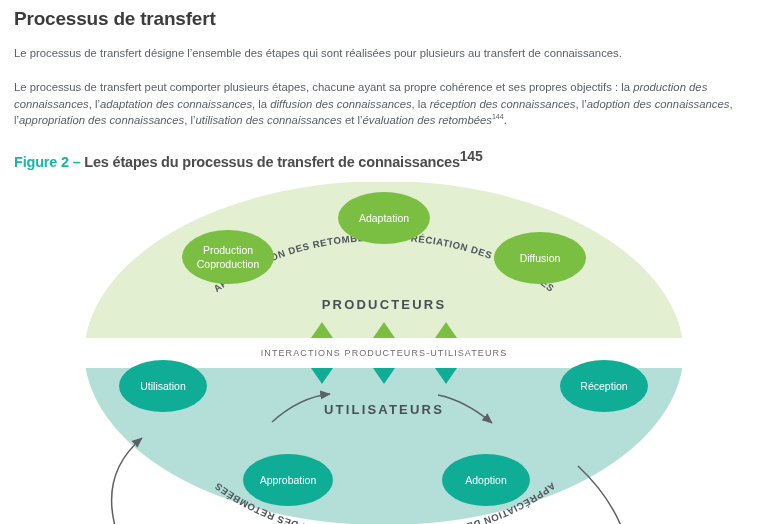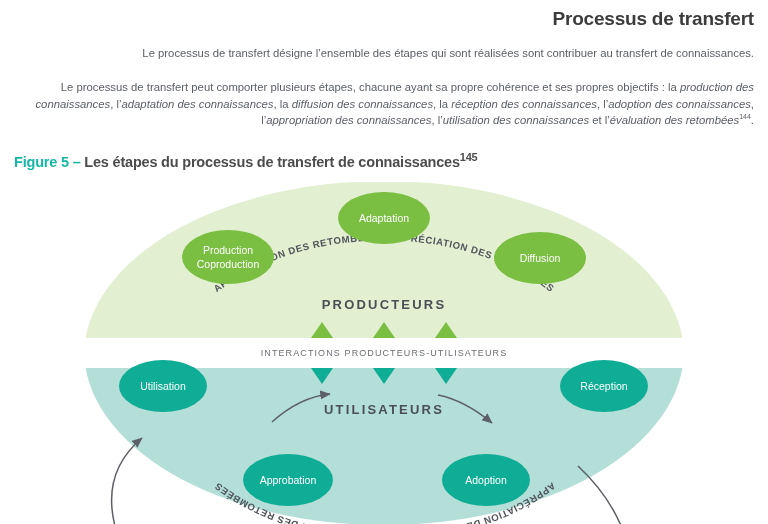--- a/index.html
+++ b/index.html
@@ -11,21 +11,20 @@
     height: 524px;
     background: #ffffff;
     font-family: "Liberation Sans", sans-serif;
     color: #4a4a4a;
     overflow: hidden;
   }
   .page {
     position: relative;
     width: 768px;
     height: 524px;
-    text-align: right;
   }
 
   
   .text-block {
     position: absolute;
     left: 14px;
     top: 8px;
     width: 740px;
   }
   .section-title {
@@ -59,21 +58,21 @@
     position: absolute;
     left: 14px;
     top: 154px;
     font-size: 14.5px;
     font-weight: bold;
     letter-spacing: -0.2px;
     white-space: nowrap;
   }
   .fig-caption .fig-num { color: #17b7a6; }
   .fig-caption .fig-txt { color: #4c4c4c; margin-top: 20px; }
-  .fig-caption sup { font-size: 11px; }
+  .fig-caption sup { font-size: 14px; }
 
   
   .diagram {
     position: absolute;
     left: 0px;
     top: 182px;
     width: 768px;
     height: 342px;
   }
   .diagram svg {
@@ -109,26 +108,26 @@
   }
 </style>
 </head>
 <body>
 
 <div class="page">
 
   <div class="text-block">
     <h2 class="section-title">Processus de transfert</h2>
 
-    <p class="para">Le processus de transfert désigne l’ensemble des étapes qui sont réalisées sont contribuer au transfert de connaissances.</p>
+    <p class="para">Le processus de transfert désigne l’ensemble des étapes qui sont réalisées pour plusieurs au transfert de connaissances.</p>
 
     <p class="para second"><span>Le processus de transfert peut comporter plusieurs étapes, chacune ayant sa propre cohérence et ses propres objectifs : la </span><em>production des connaissances</em><span>, l’</span><em>adaptation des connaissances</em><span>, la </span><em>diffusion des connaissances</em><span>, la </span><em>réception des connaissances</em><span>, l’</span><em>adoption des connaissances</em><span>, l’</span><em>appropriation des connaissances</em><span>, l’</span><em>utilisation des connaissances</em><span> et l’</span><em>évaluation des retombées</em><sup>144</sup><span>.</span></p>
   </div>
 
-  <div class="fig-caption"><span class="fig-num">Figure 5 – </span><span class="fig-txt">Les étapes du processus de transfert de connaissances</span><sup class="fig-txt">145</sup></div>
+  <div class="fig-caption"><span class="fig-num">Figure 2 – </span><span class="fig-txt">Les étapes du processus de transfert de connaissances</span><sup class="fig-txt">145</sup></div>
 
   <div class="diagram">
     <svg width="768" height="342" viewBox="0 0 768 342" xmlns="http://www.w3.org/2000/svg">
       <defs>
 
         <clipPath id="clipTop">
           <rect x="0" y="0" width="768" height="156"></rect>
         </clipPath>
         <clipPath id="clipBottom">
           <rect x="0" y="186" width="768" height="156"></rect>

